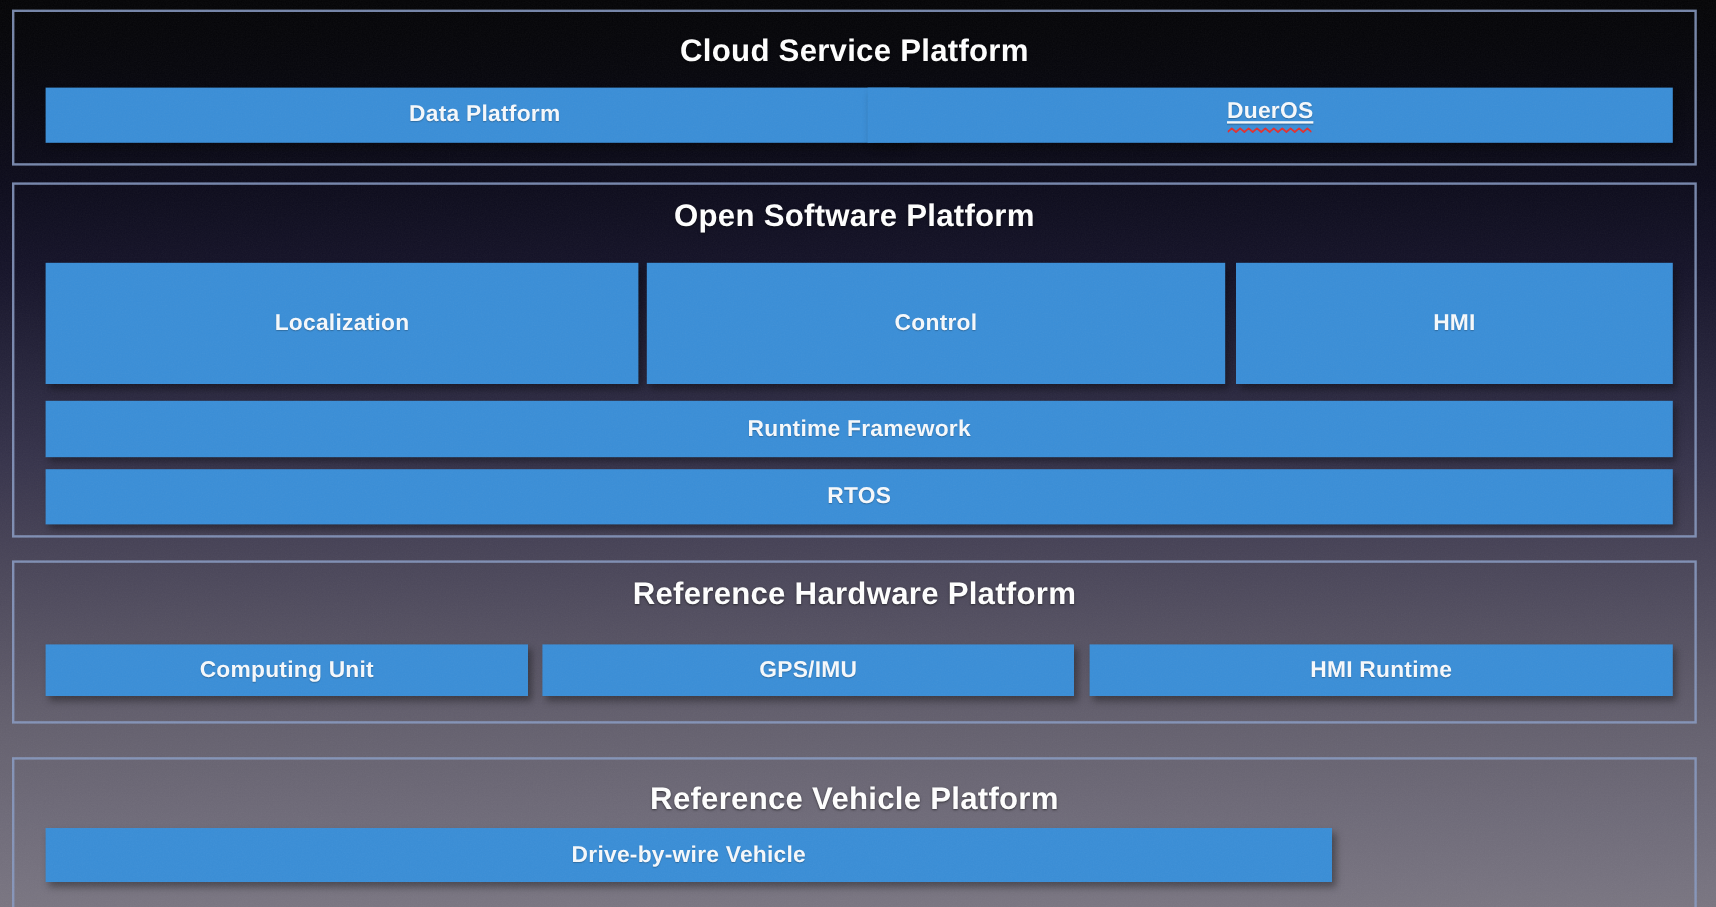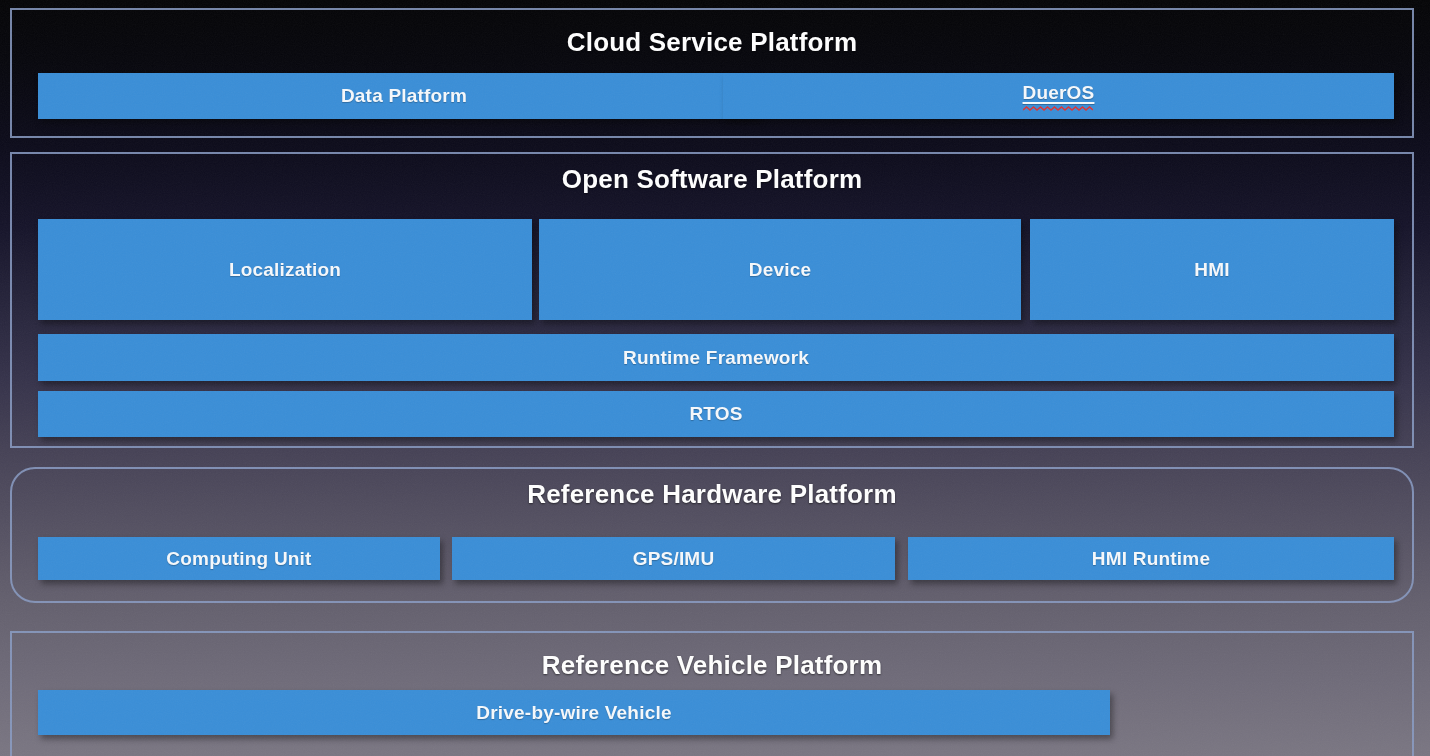--- a/index.html
+++ b/index.html
@@ -107,34 +107,34 @@
       </span>
     </div>
   </section>
 
   <section class="panel" style="top:152px;height:296px;">
     <h2 class="panel-title" style="top:9px;">Open Software Platform</h2>
     <div class="box" style="left:26px;top:65px;width:494px;height:101px;">
       <span class="box-label">Localization</span>
     </div>
     <div class="box" style="left:527px;top:65px;width:482px;height:101px;">
-      <span class="box-label">Device</span>
+      <span class="box-label">Control</span>
     </div>
     <div class="box" style="left:26px;top:180px;width:1356px;height:47px;">
       <span class="box-label">Runtime Framework</span>
     </div>
     <div class="box" style="left:1018px;top:65px;width:364px;height:101px;">
       <span class="box-label">HMI</span>
     </div>
     <div class="box" style="left:26px;top:237px;width:1356px;height:46px;">
       <span class="box-label">RTOS</span>
     </div>
   </section>
 
-  <section class="panel" style="top:467px;height:136px;border-radius:25px;">
+  <section class="panel" style="top:467px;height:136px;">
     <h2 class="panel-title" style="top:9px;">Reference Hardware Platform</h2>
     <div class="box" style="left:26px;top:68px;width:402px;height:43px;">
       <span class="box-label">Computing Unit</span>
     </div>
     <div class="box" style="left:440px;top:68px;width:443px;height:43px;">
       <span class="box-label">GPS/IMU</span>
     </div>
     <div class="box" style="left:896px;top:68px;width:486px;height:43px;">
       <span class="box-label">HMI Runtime</span>
     </div>

